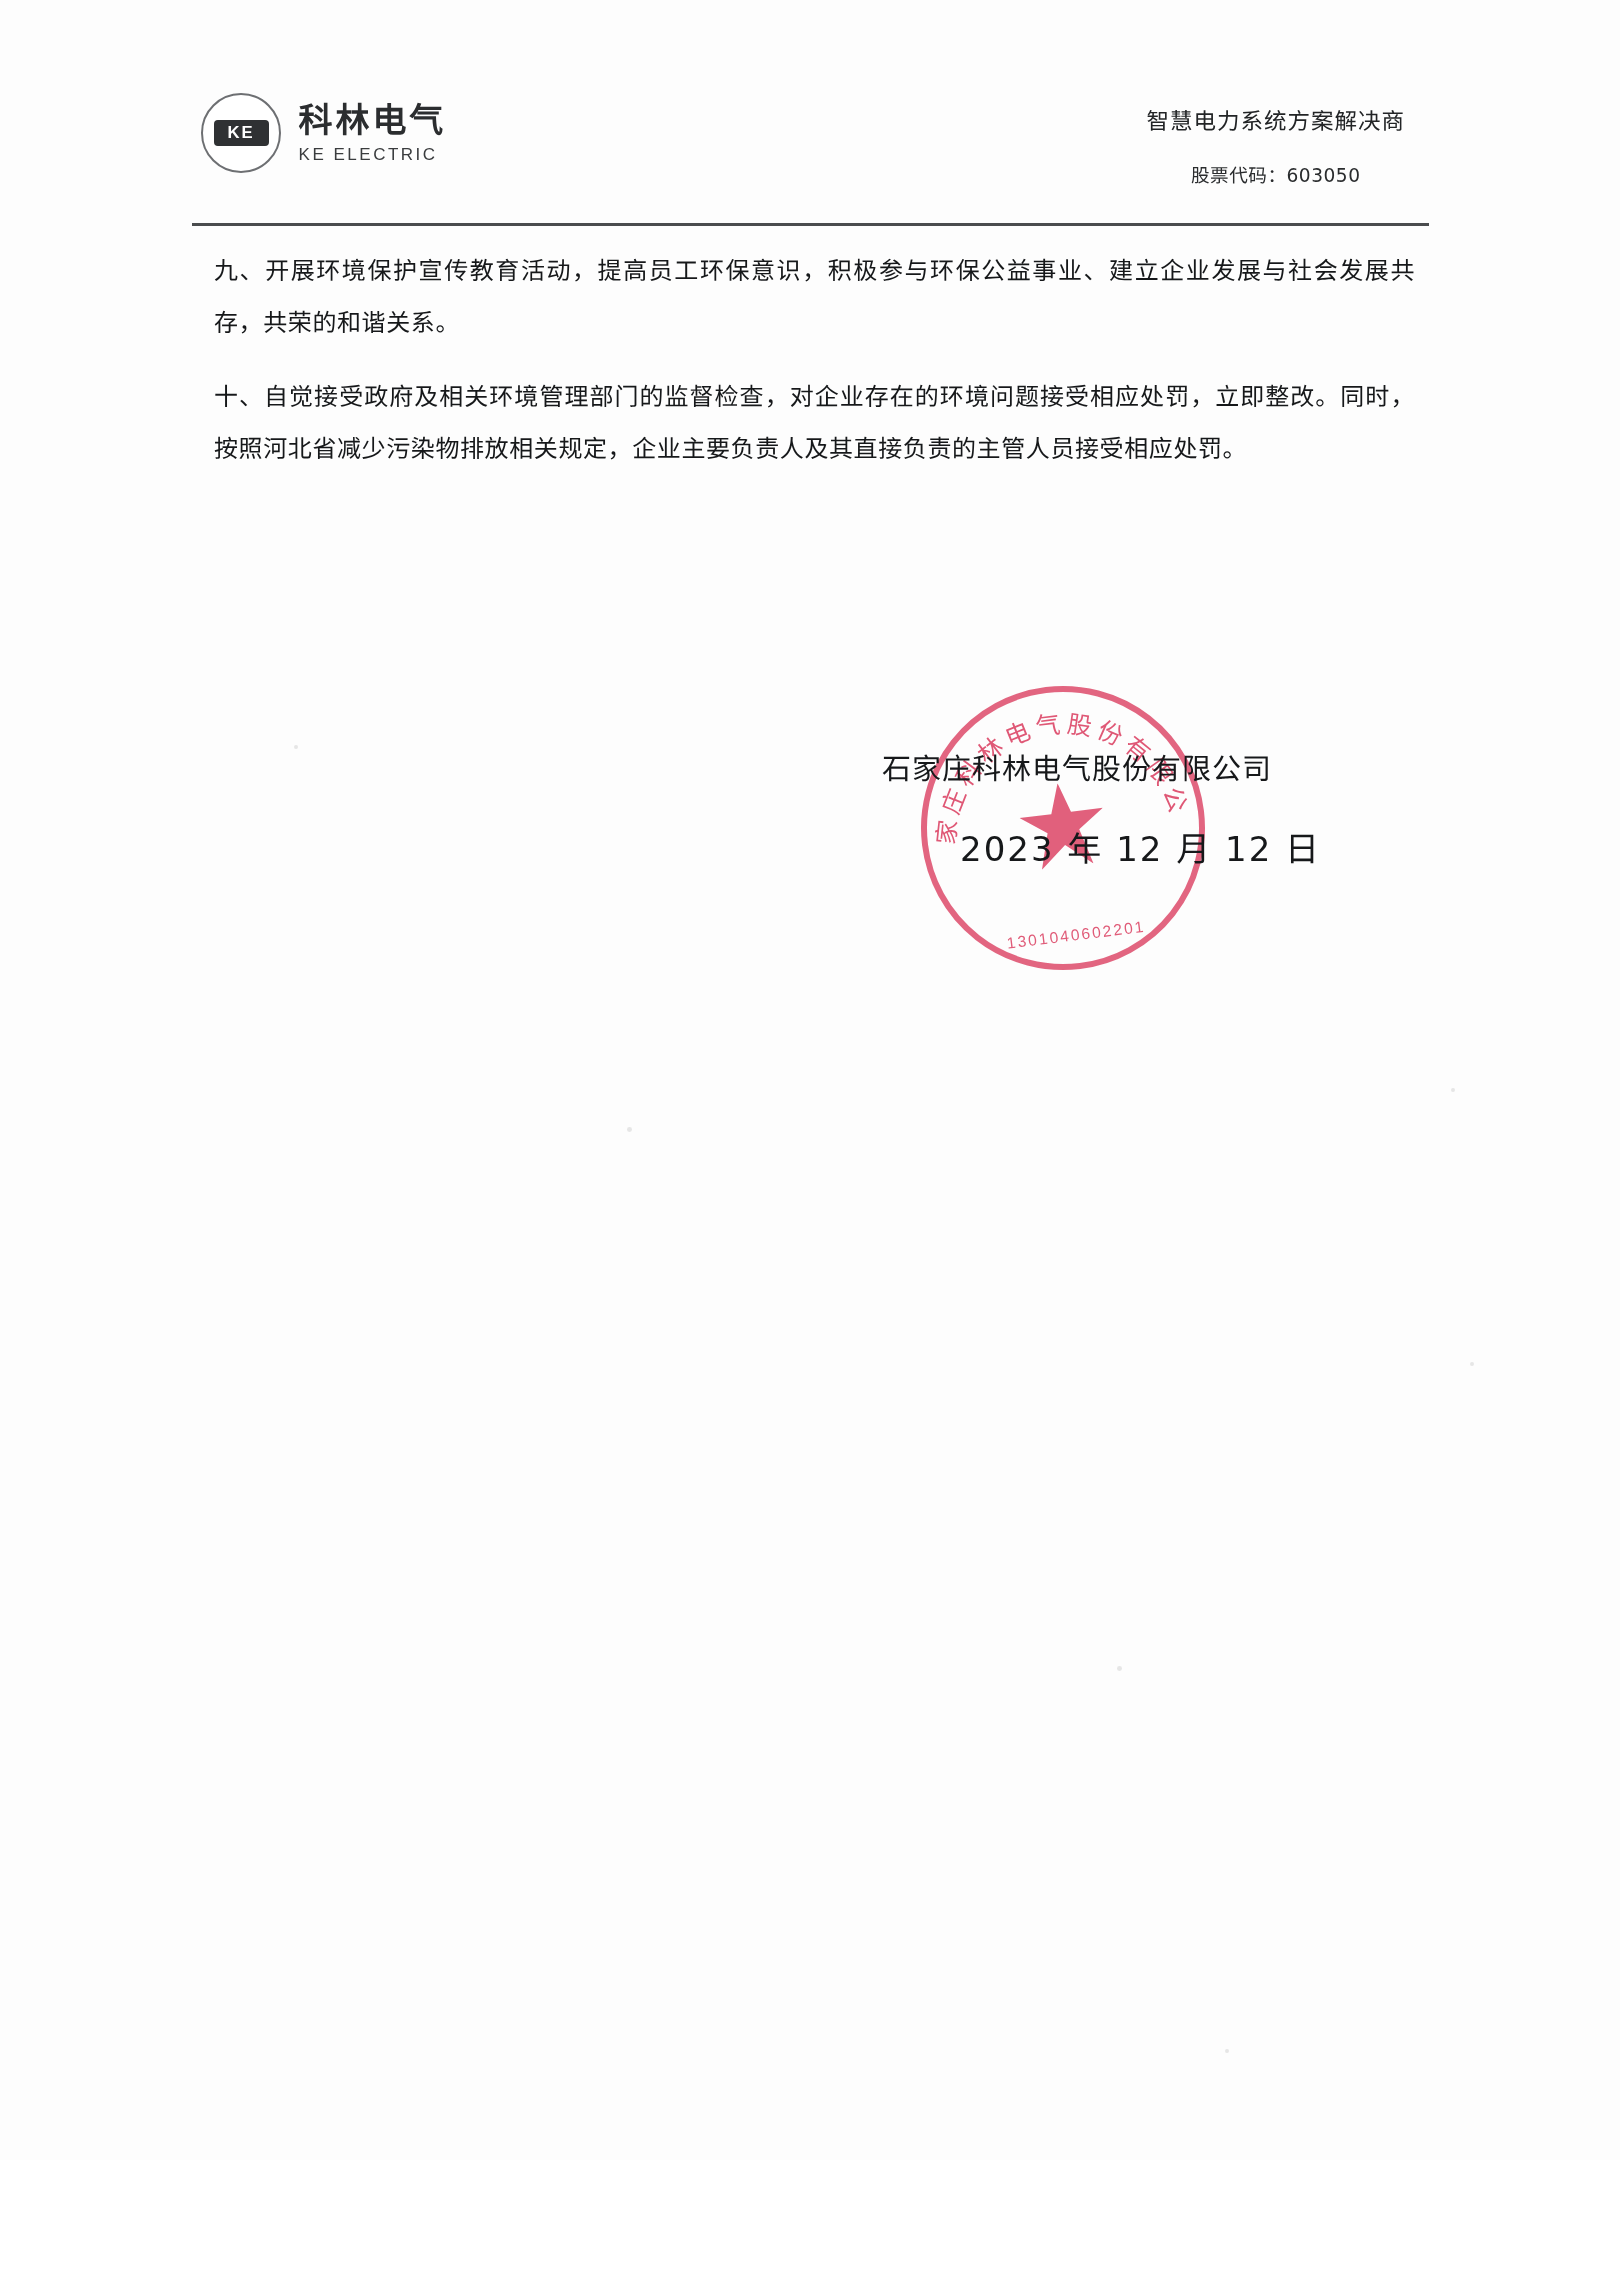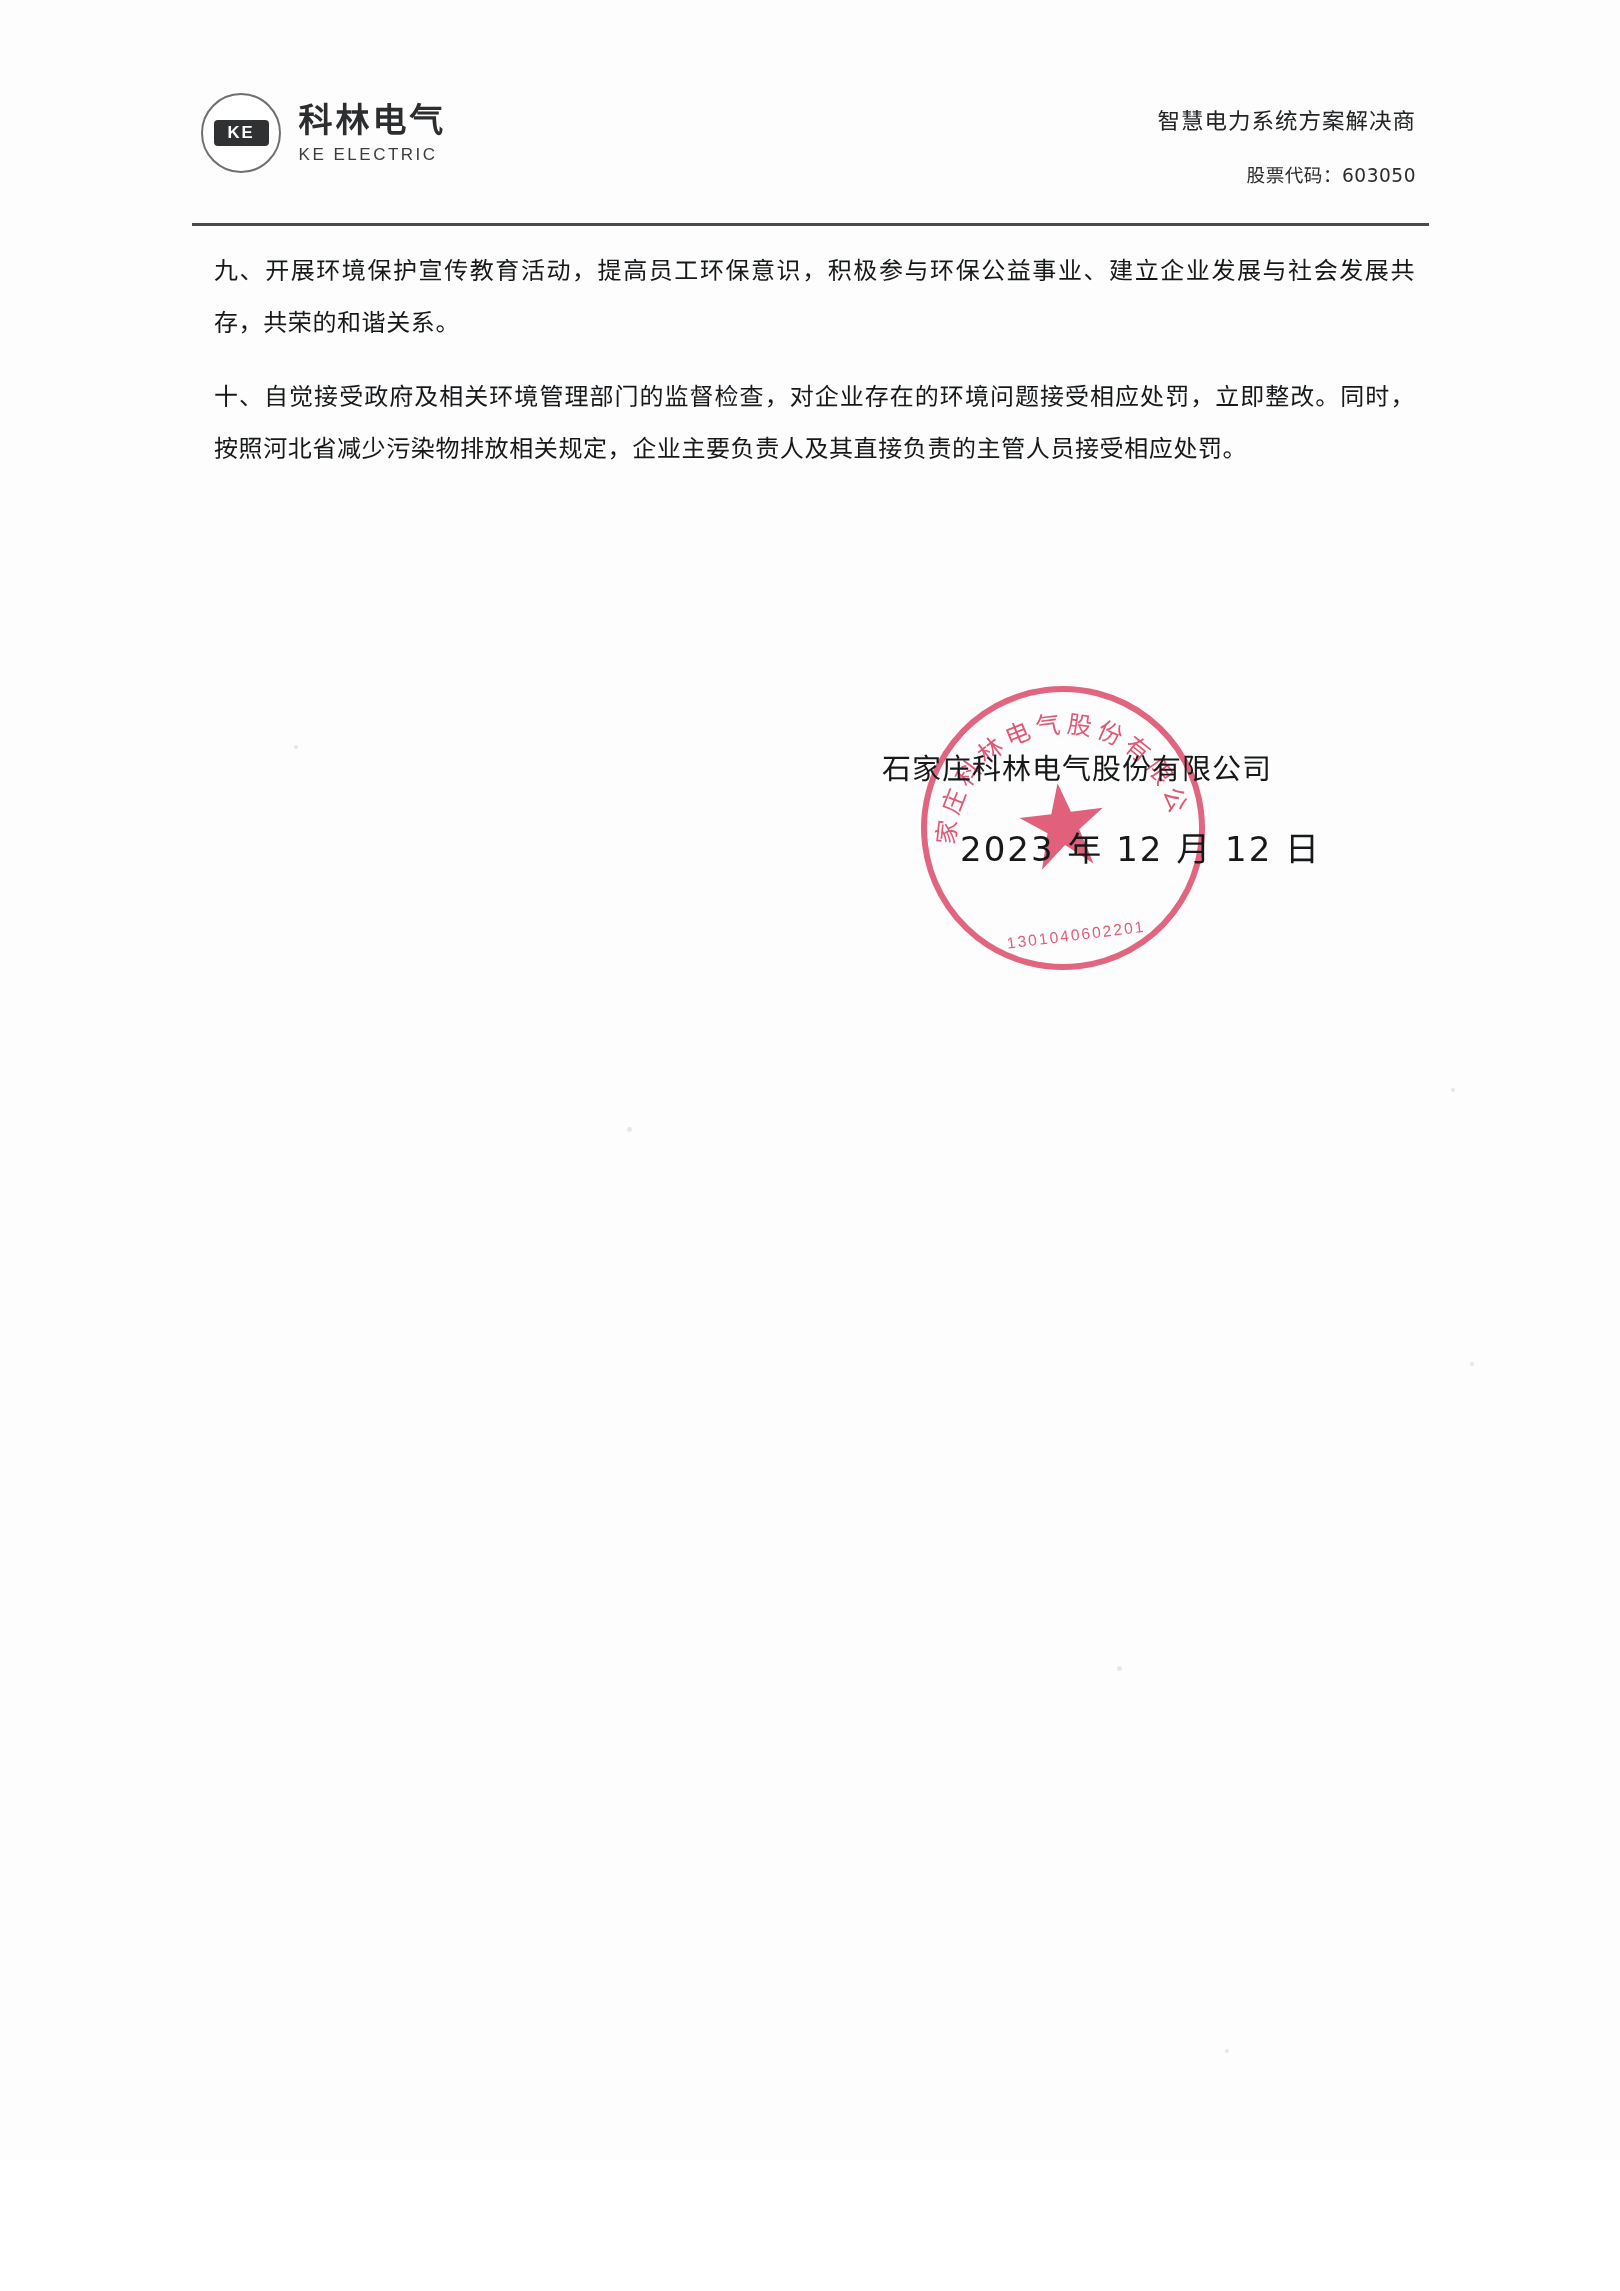--- a/index.html
+++ b/index.html
@@ -72,23 +72,23 @@
   }
   .logo-en {
     margin-top: 8.8px;
     font-size: 17px;
     color: #3a3c3e;
     letter-spacing: 2.5px;
     font-family: "Liberation Sans", sans-serif;
   }
   .header-right {
     position: absolute;
-    right: 5px;
+    right: 16px;
     top: 9.8px;
-    text-align: right;
+    text-align: center;
   }
   .slogan {
     font-size: 22.5px;
     color: #222426;
     letter-spacing: 1px;
     font-family: "DejaVu Sans", "Liberation Sans", sans-serif;
   }
   .stock {
     margin-top: 25px;
     font-size: 18.6px;

